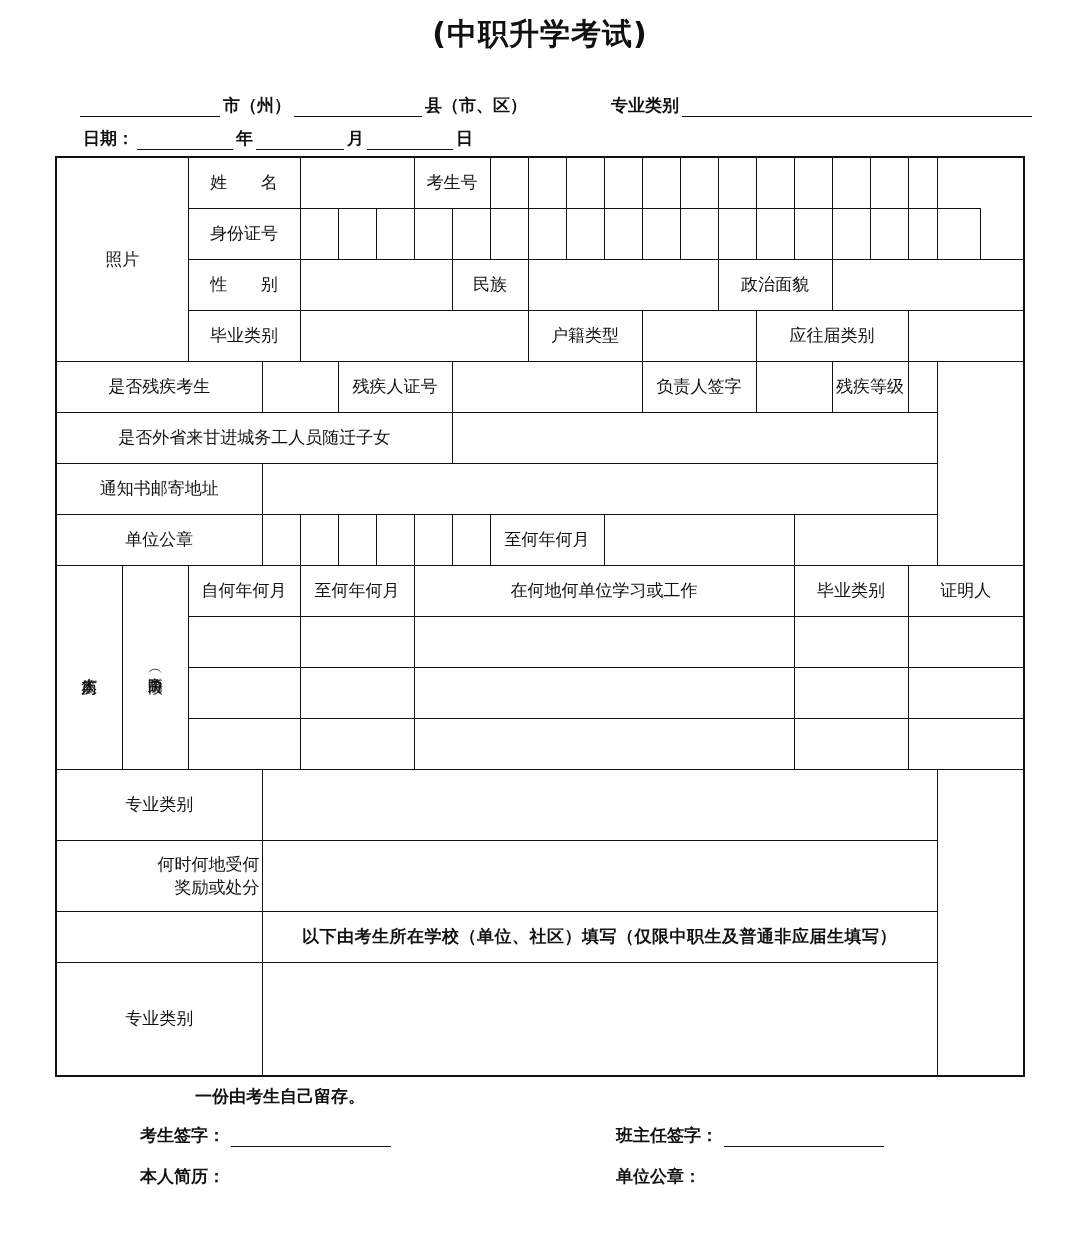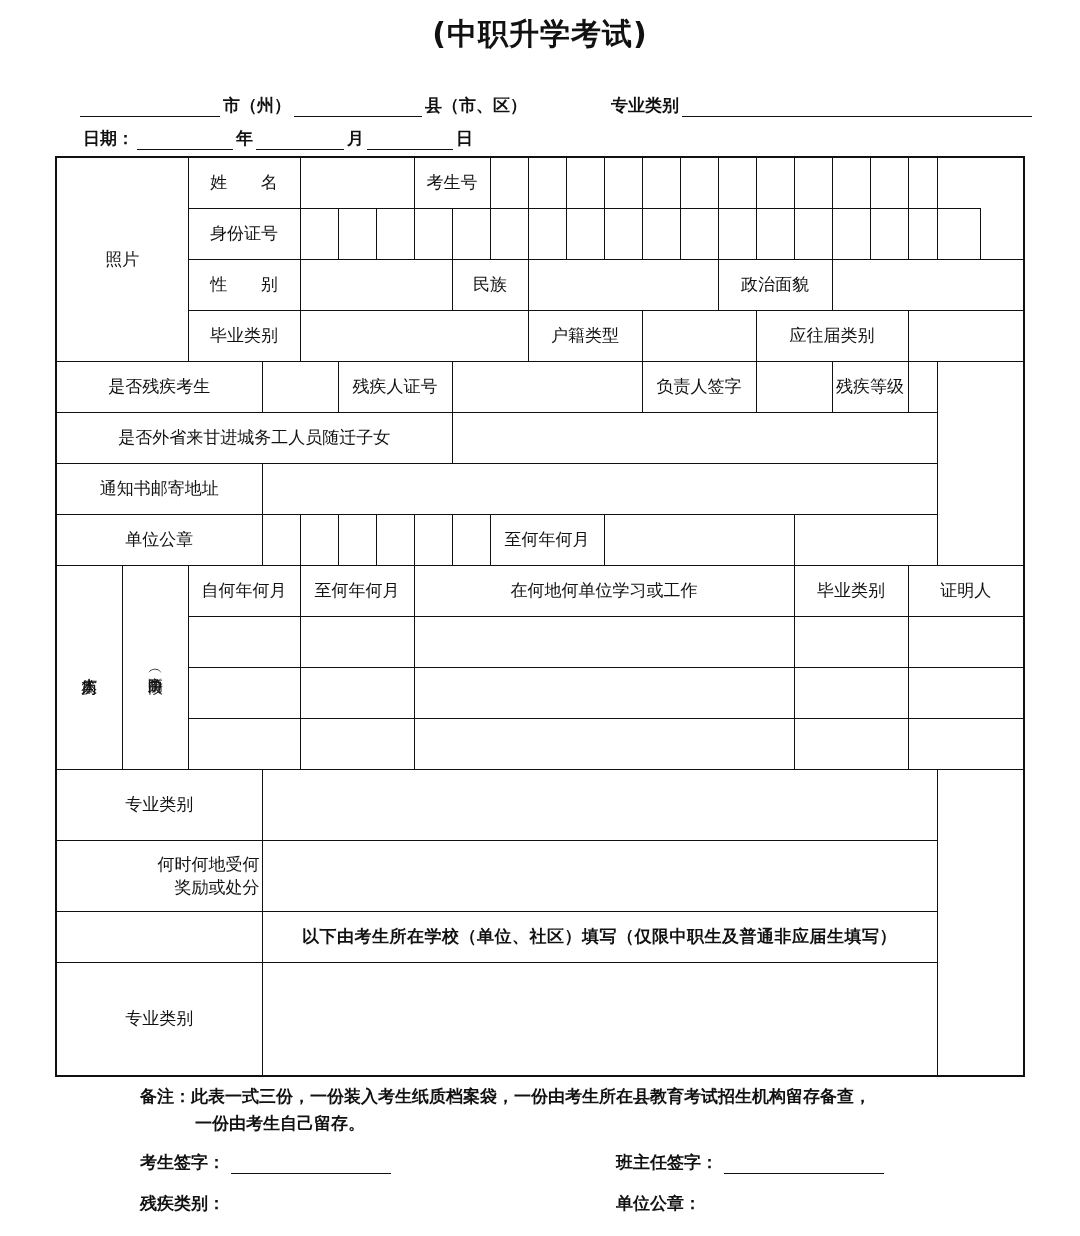--- a/index.html
+++ b/index.html
@@ -292,38 +292,37 @@
 
       <tr>
         <td class="lbl" colspan="4" style="height:112px">专业类别</td>
         <td class="empty" colspan="18"></td>
       </tr>
     </tbody>
       </table>
   </div>
 
   <div class="notes">
-    <div class="n1">备注：此表一式三份，一份装入考生纸质档案袋，一份由考生所在县教育考试招生机构留存备查，</div>
     <div class="n2">一份由考生自己留存。</div>
   </div>
 
   <div class="sig">
     <div class="sig-row">
       <div class="sig-col left">
         <span>考生签字：</span>
         <span class="sig-ul"></span>
       </div>
       <div class="sig-col right">
         <span>班主任签字：</span>
         <span class="sig-ul"></span>
       </div>
     </div>
     <div class="sig-row">
       <div class="sig-col left">
-        <span>残疾类别：</span>
+        <span>本人简历：</span>
       </div>
       <div class="sig-col right">
         <span>单位公章：</span>
       </div>
     </div>
 
   </div>
 
 </div>
 

